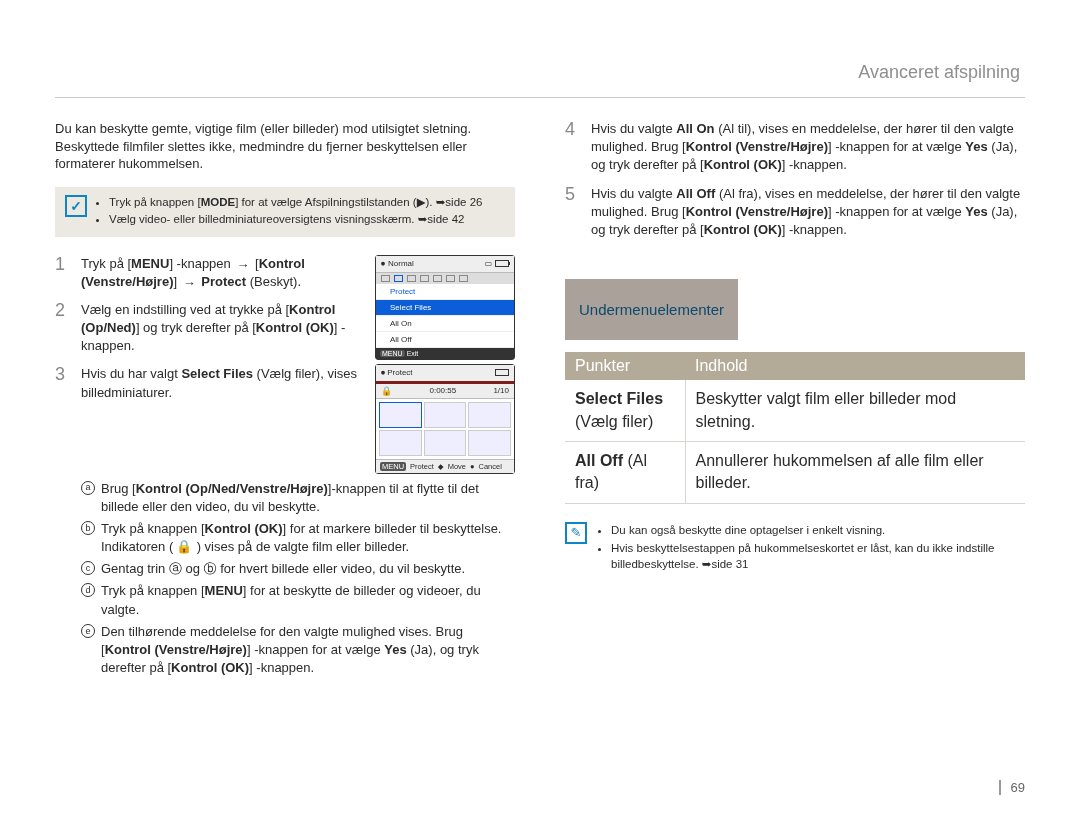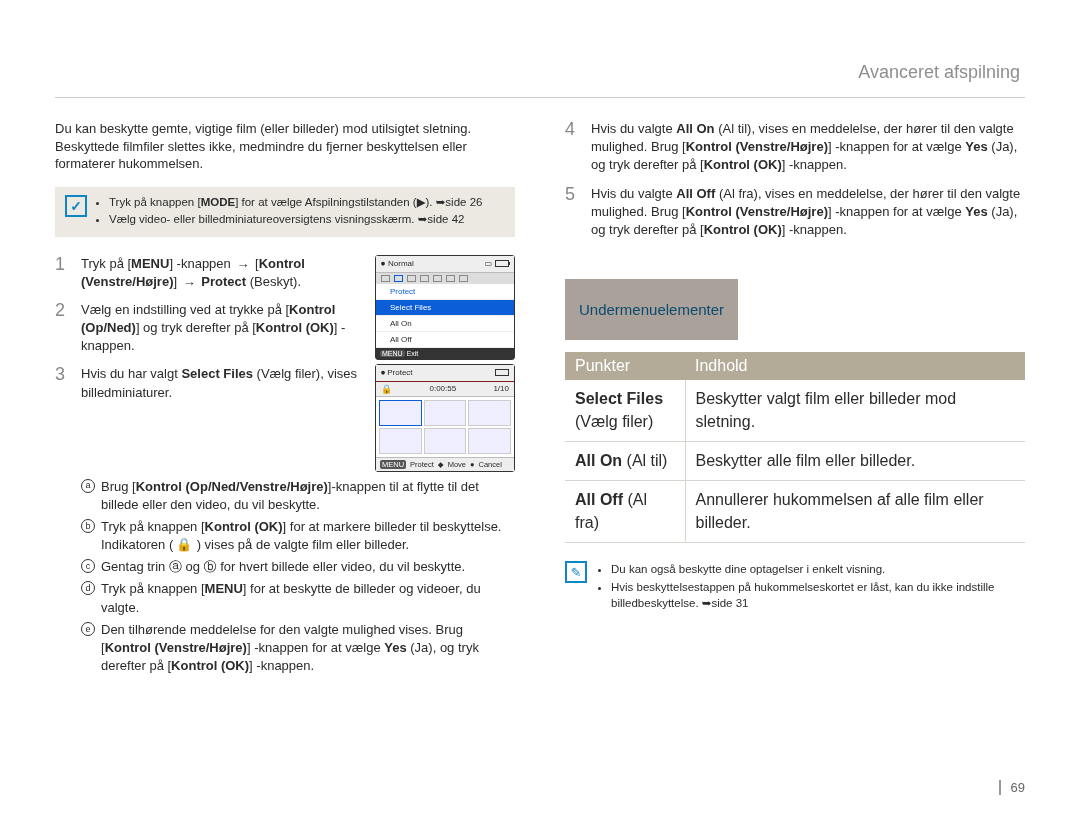--- a/index.html
+++ b/index.html
@@ -129,21 +129,21 @@
   
   .fig2 {
     width: 140px;
     border: 1px solid #333;
     border-radius: 3px;
     background: #fff;
     font-size: 8px;
     margin-top: 4px;
   }
   .fig2 .fig2-top {
-    background:#eee; padding:3px 5px; display:flex; align-items:center; gap:3px; justify-content:space-between; border-bottom:1px solid #7f1d1d;
+    background:#eee; padding:3px 5px; display:flex; align-items:center; gap:3px; justify-content:space-between; border-bottom:3px solid #7f1d1d;
   }
   .fig2 .fig2-mid {
     background:#eee; padding:2px 5px; display:flex; justify-content:space-between; align-items:center; border-bottom:1px solid #bbb;
   }
   .fig2 .thumbs { display:grid; grid-template-columns:repeat(3,1fr); gap:2px; padding:3px;}
   .fig2 .th { height:26px; background:#eef; border:1px solid #ccc;}
   .fig2 .th.sel{border:1.5px solid #0b5ed7;}
   .fig2 .fig2-foot { background:#eee; padding:2px 4px; display:flex; gap:4px; align-items:center; font-size:7.5px; border-top:1px solid #bbb;}
   .lock-emoji { font-size:9px; }
 
@@ -345,24 +345,20 @@
           <th>Punkter</th>
           <th>Indhold</th>
         </tr>
       </thead>
       <tbody>
         <tr>
           <td><b>Select Files</b><br>(Vælg filer)</td>
           <td>Beskytter valgt film eller billeder mod sletning.</td>
         </tr>
         <tr>
-          <td><b>All On</b> (Al til)</td>
-          <td>Beskytter alle film eller billeder.</td>
-        </tr>
-        <tr>
           <td><b>All Off</b> (Al fra)</td>
           <td>Annullerer hukommelsen af alle film eller billeder.</td>
         </tr>
       </tbody>
     </table>
 
     <div class="notebox2">
       <span class="note-icon">✎</span>
       <ul>
         <li>Du kan også beskytte dine optagelser i enkelt visning.</li>

